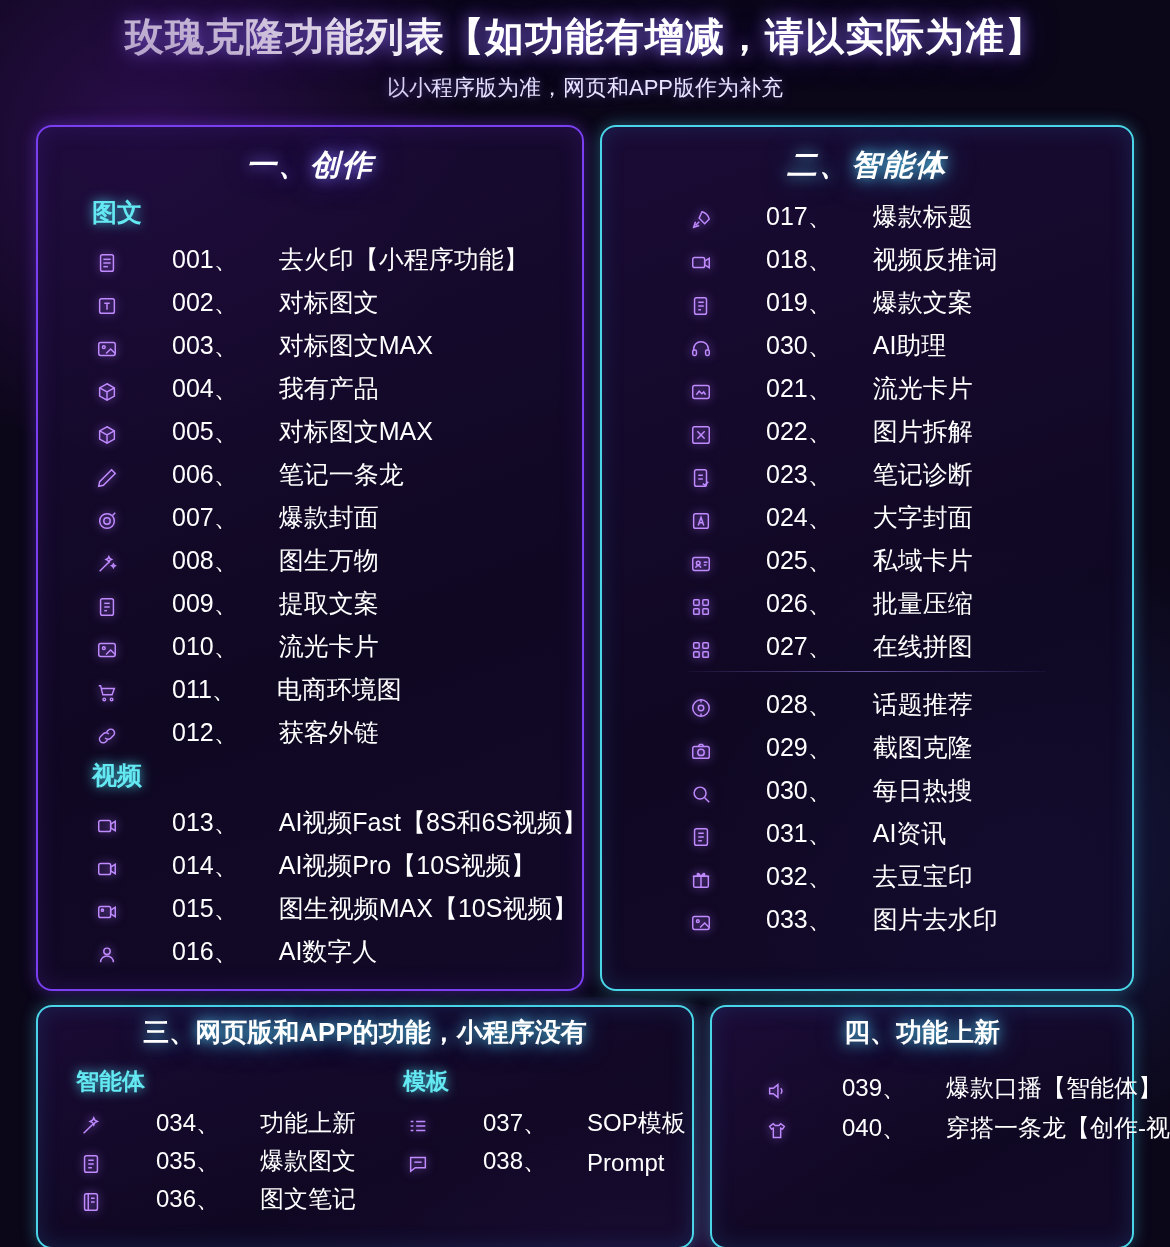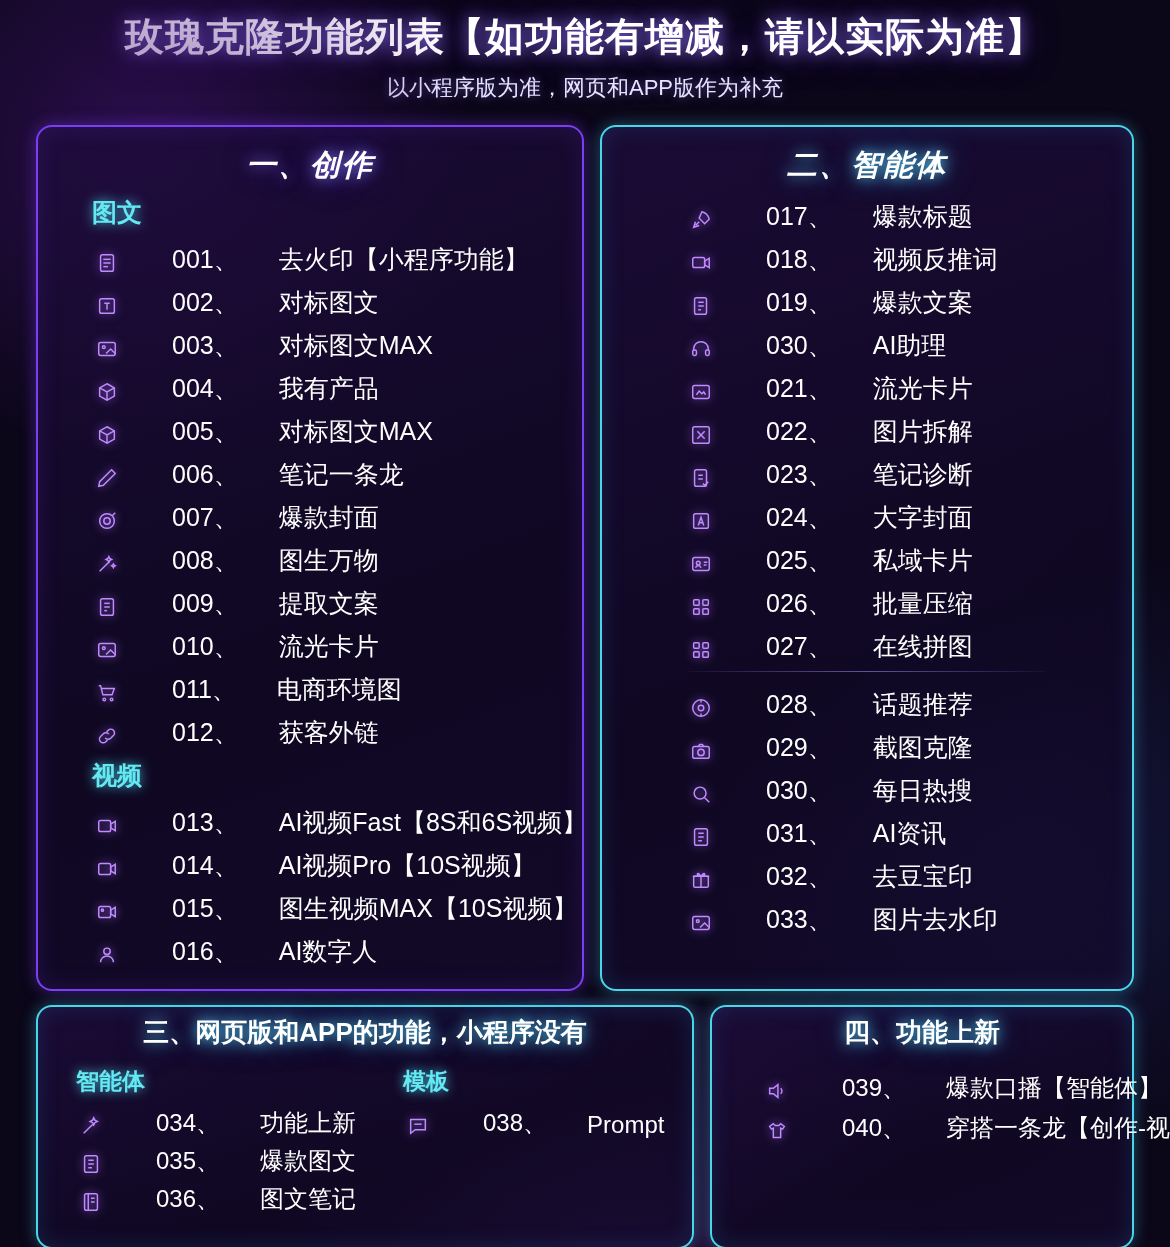--- a/index.html
+++ b/index.html
@@ -565,20 +565,29 @@
               <span class="label">图文笔记</span>
             </li>
           </ul>
         </div>
         <div class="col">
           <div class="section-label">模板</div>
           <ul class="items">
             <li class="item">
               <span class="ico">
                   <svg viewBox="0 0 24 24" fill="none" stroke="currentColor" stroke-width="1.6">
+                    <path d="M4 7h3M4 12h3M4 17h3M10 7h10M10 12h10M10 17h10"></path>
+                  </svg>
+                </span>
+              <span class="num">037、</span>
+              <span class="label">SOP模板</span>
+            </li>
+            <li class="item">
+              <span class="ico">
+                  <svg viewBox="0 0 24 24" fill="none" stroke="currentColor" stroke-width="1.6">
                     <path d="M4 5h16v11H9l-5 4z"></path>
                     <path d="M8 10h8"></path>
                   </svg>
                 </span>
               <span class="num">038、</span>
               <span class="label">Prompt</span>
             </li>
           </ul>
         </div>
       </div>

